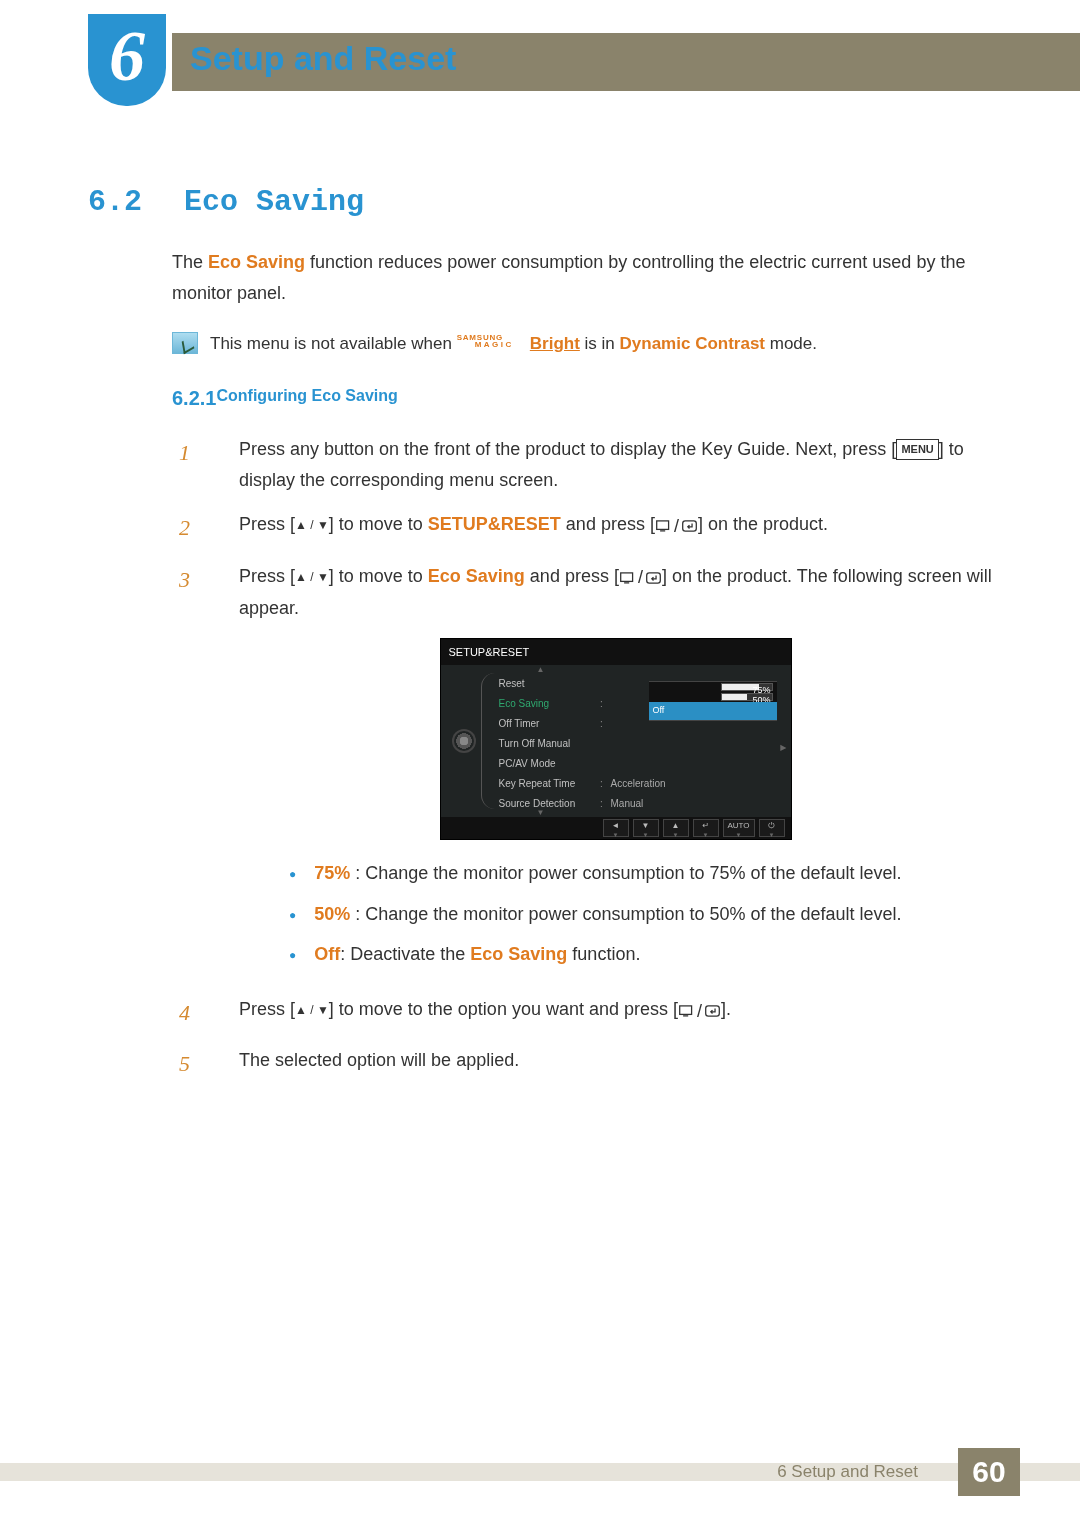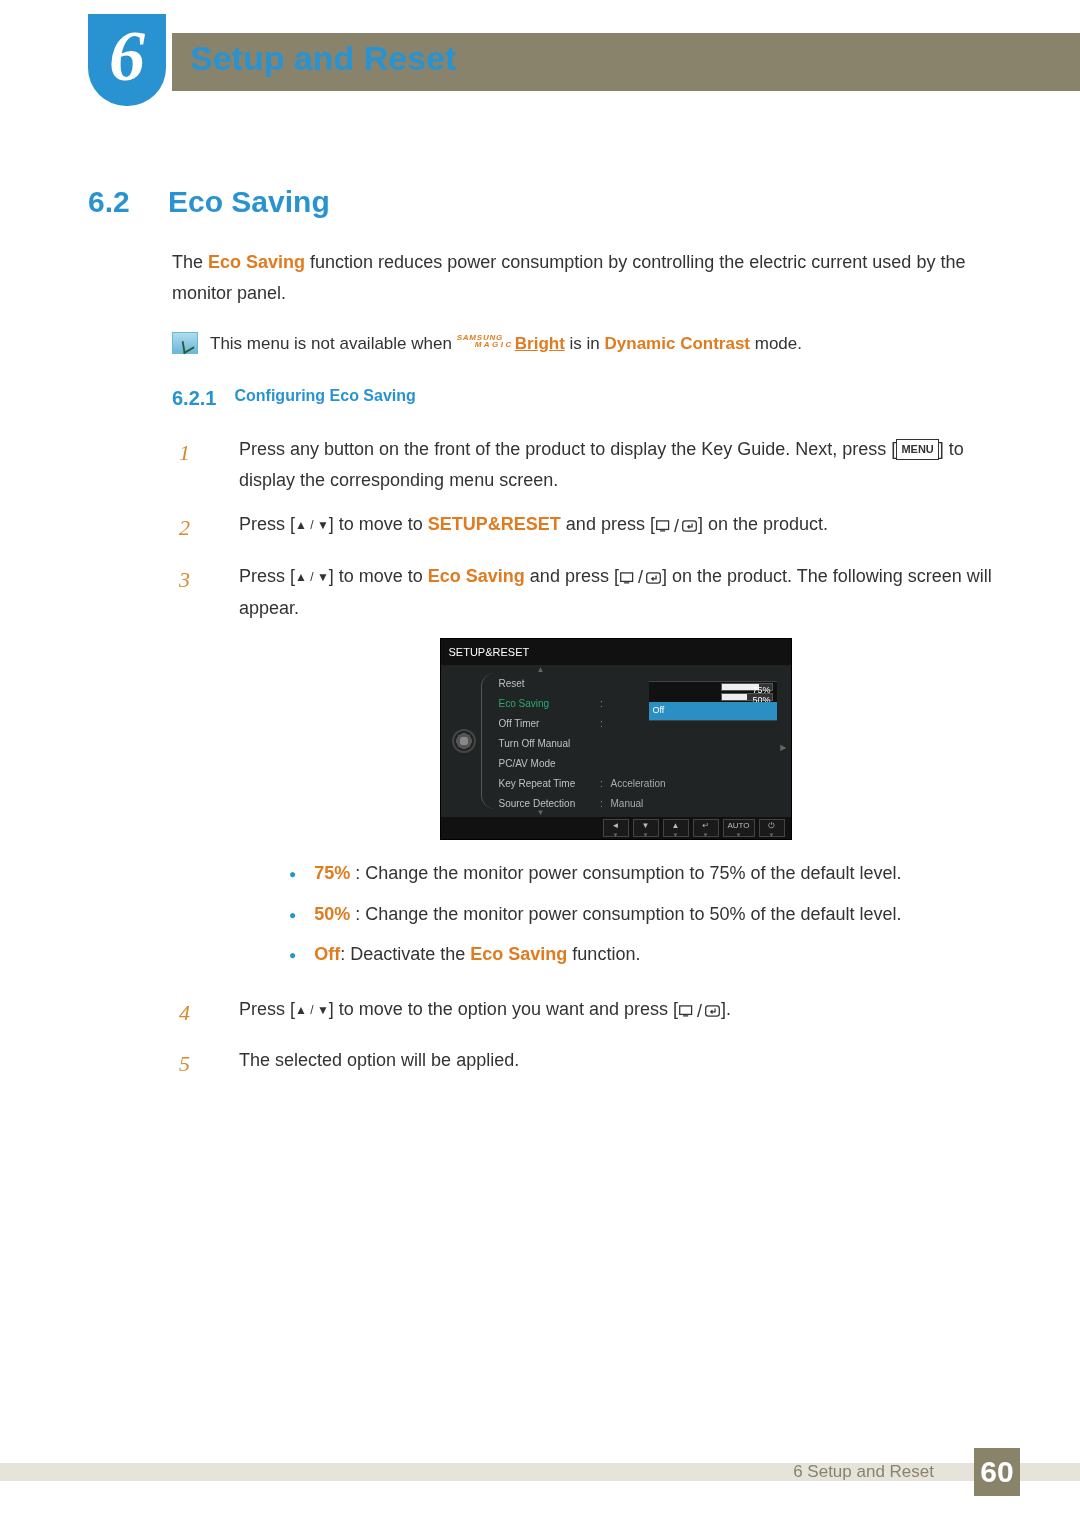--- a/index.html
+++ b/index.html
@@ -50,21 +50,21 @@
     color: #2993d1;
     font-size: 34px;
     font-weight: bold;
   }
   .content {
     position: absolute;
     top: 185px;
     left: 88px;
     right: 88px;
   }
-  .h2-row { display: flex; gap: 24px; margin-bottom: 28px; }
+  .h2-row { display: flex; gap: 40px; margin-bottom: 28px; font-family: Liberation Mono, monospace; }
   .h2-num { color: #2993d1; font-size: 30px; font-weight: bold; width: 56px; }
   .h2-title { color: #2993d1; font-size: 30px; font-weight: bold; }
   .intro { margin-left: 84px; line-height: 1.7; margin-bottom: 22px; }
   .highlight-orange { color: #e07b1f; font-weight: bold; }
   .note-row { margin-left: 84px; display: flex; align-items: flex-start; gap: 12px; margin-bottom: 28px; }
   .note-icon {
     width: 26px; height: 22px;
     background: linear-gradient(#aeddf0,#6db7d8);
     border: 1px solid #6db7d8;
     position: relative;
@@ -82,27 +82,26 @@
   }
   .note-text { line-height: 1.7; font-size: 17px; }
   .samsung-logo {
     display: inline-block;
     font-size: 8px;
     line-height: 7px;
     color: #e07b1f;
     vertical-align: 2px;
     font-weight: bold;
     letter-spacing: 0.8px;
-    margin-right: 1px;
-    font-style: italic;
+    margin-right: 16px;
   }
   .samsung-logo .top { display: block; }
   .samsung-logo .bot { display: block; letter-spacing: 2.5px; padding-left: 18px; }
   .bright-underline { text-decoration: underline; font-weight: bold; color: #e07b1f; }
-  .h3-row { display: flex; gap: 18px; margin-left: 84px; margin-bottom: 24px; }
+  .h3-row { display: flex; margin-left: 84px; margin-bottom: 24px; }
   .h3-num { color: #2993d1; font-size: 20px; font-weight: bold; }
   .h3-title { color: #2993d1; font-size: 16px; font-weight: bold; }
   .steps { margin-left: 84px; }
   .step { display: flex; gap: 16px; margin-bottom: 14px; line-height: 1.7; }
   .step-num {
     color: #d58a30;
     font-style: italic;
     font-family: Georgia, serif;
     font-size: 22px;
     width: 18px;
@@ -217,21 +216,21 @@
   .footer-band .ft {
     color:#8a836b;
     font-size:17px;
     margin-right:8px;
   }
   .footer-band .pgbox {
     background:#8a836b;
     color:#fff;
     font-size:30px;
     font-weight:bold;
-    width: 46px;
+    width: 62px;
     height: 48px;
     display:flex; align-items:center; justify-content:center;
     margin-right: 60px;
     position:relative;
     top: 0;
   }
 </style>
 </head>
 <body>
 

